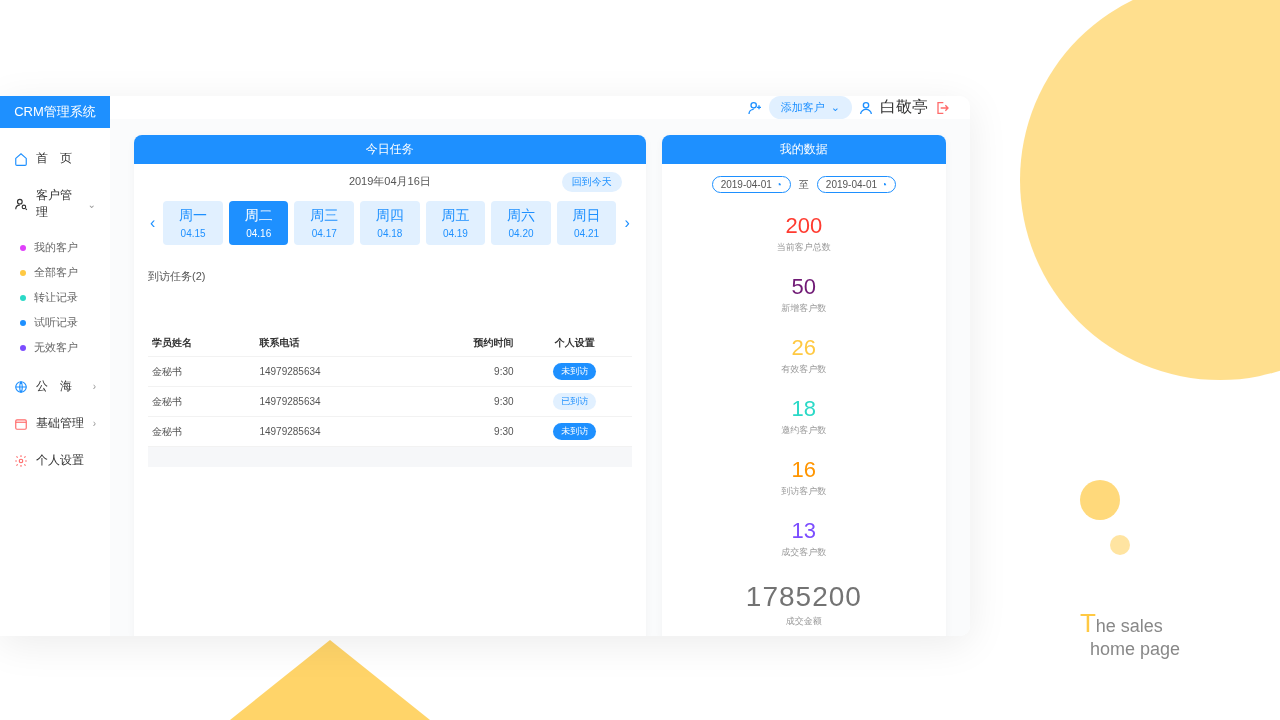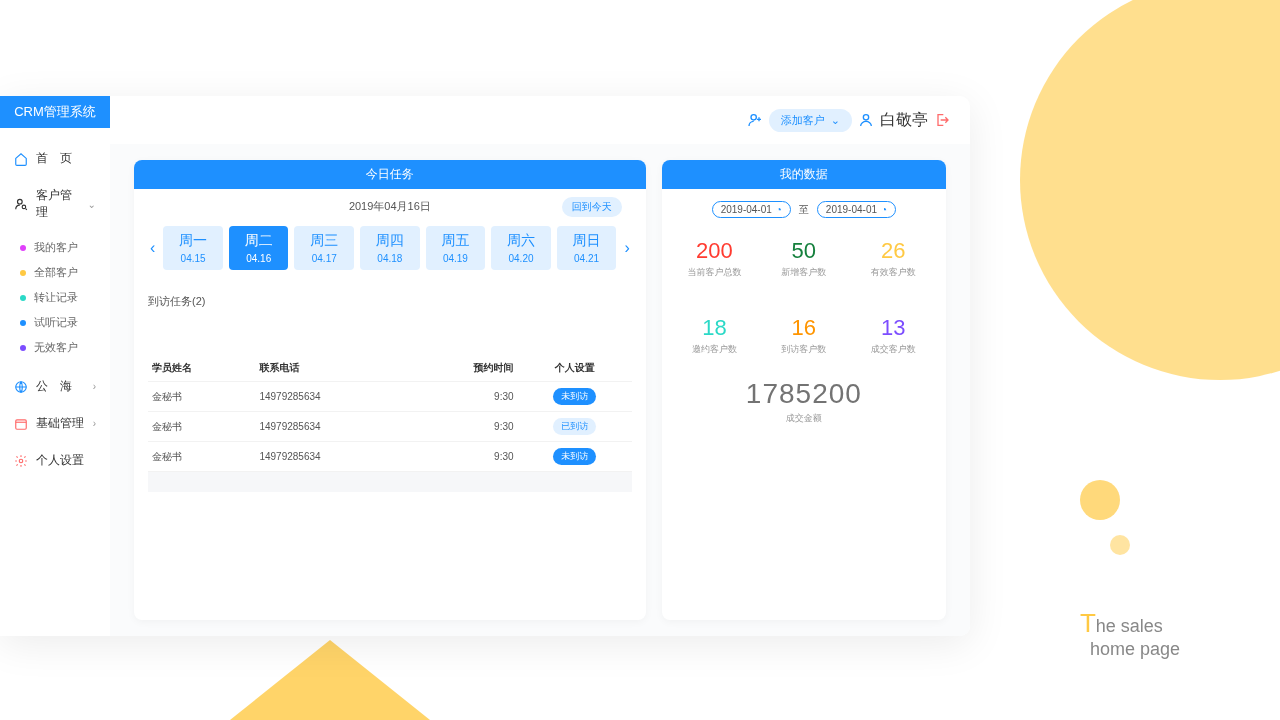--- a/index.html
+++ b/index.html
@@ -52,21 +52,21 @@
 .task-table th.center, .task-table td.center { text-align: center; }
 .task-table td { padding: 6px 4px; border-top: 1px solid #f2f2f2; }
 .badge { display: inline-block; border-radius: 10px; padding: 2px 8px; font-size: 9px; color: #fff; background: #1E90FF; }
 .badge.done { background: #E1F0FF; color: #1E90FF; }
 .more-row { background: #f6f7f9; height: 20px; }
 
 .date-range { display: flex; align-items: center; justify-content: center; gap: 8px; padding: 12px 0 8px; font-size: 10px; color: #555; }
 .date-input { border: 1px solid #1E90FF; border-radius: 12px; padding: 2px 8px; display: flex; align-items: center; gap: 4px; color: #555; cursor: pointer; }
 .date-input .clock { color: #1E90FF; }
 
-.stats { display: grid; grid-template-columns: repeat(3, 1fr); gap: 24px; padding: 6px 20px; }
+.stats { display: grid; grid-template-columns: repeat(1, 1fr); gap: 8px; padding: 6px 20px; }
 .stat-value { font-size: 22px; font-weight: 300; }
 .kpi { text-align: center; padding: 6px 2px; }
 .kpi .label { font-size: 9px; color: #999; margin-top: 2px; }
 .big-kpi { text-align: center; padding: 10px 0 16px; }
 .big-kpi .stat-value { font-size: 28px; color: #737373; letter-spacing: 1px; }
 .big-kpi .label { font-size: 9px; color: #999; margin-top: 2px; }
 </style>
 </head>
 <body>
 
@@ -259,21 +259,21 @@
             <span>2019-04-01</span>
             <span class="clock">◔</span>
           </div>
         </div>
         <div class="stats" id="kpis">
             <div class="kpi">
               <div class="stat-value" style="color:#FF3B30">200</div>
               <div class="label">当前客户总数</div>
             </div>
             <div class="kpi">
-              <div class="stat-value" style="color:#15803d">50</div>
+              <div class="stat-value" style="color:#701a75">50</div>
               <div class="label">新增客户数</div>
             </div>
             <div class="kpi">
               <div class="stat-value" style="color:#FFC943">26</div>
               <div class="label">有效客户数</div>
             </div>
             <div class="kpi">
               <div class="stat-value" style="color:#2BD9C7">18</div>
               <div class="label">邀约客户数</div>
             </div>

